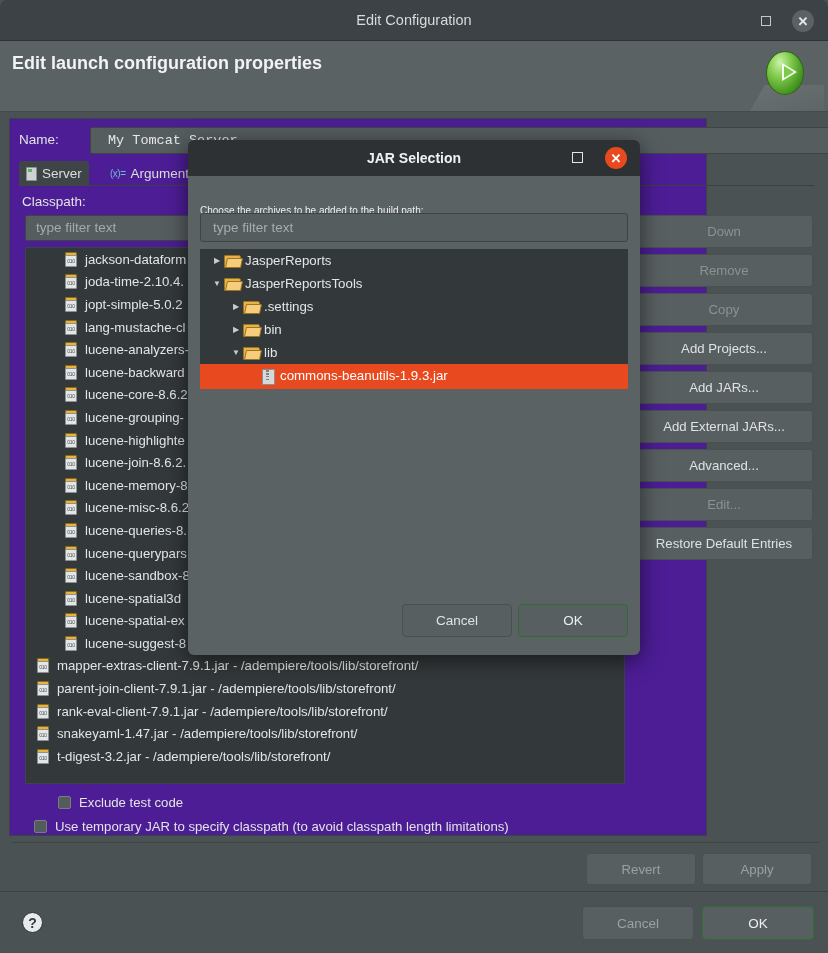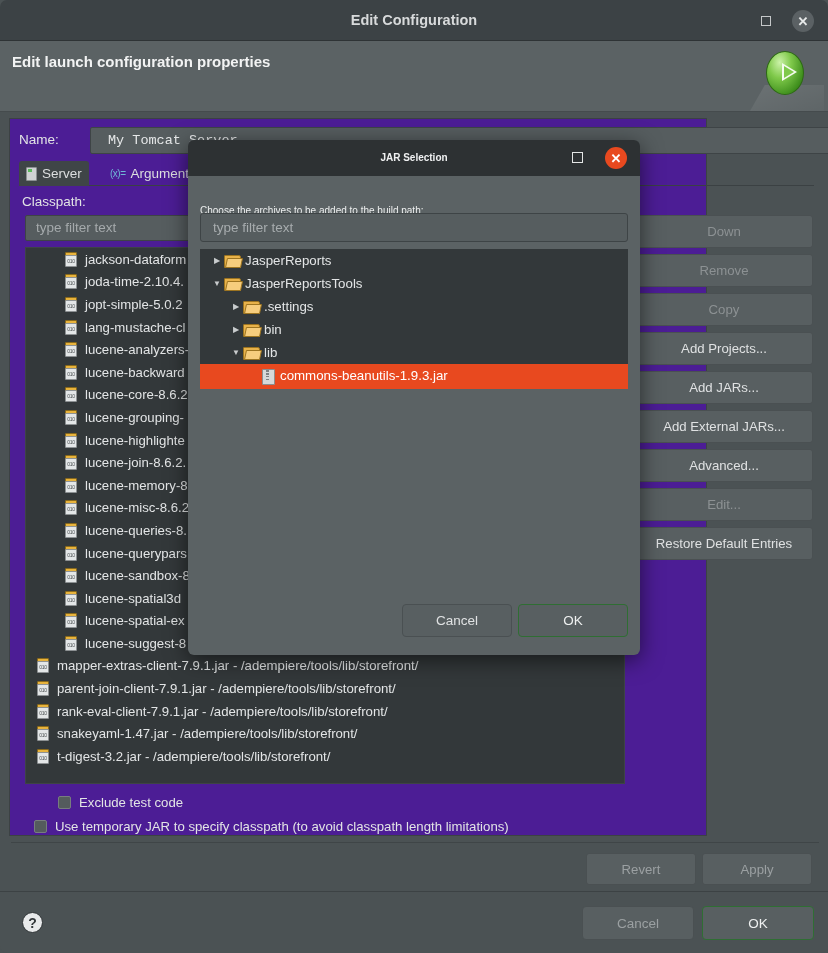--- a/index.html
+++ b/index.html
@@ -14,40 +14,40 @@
   
   .win-titlebar {
     position: absolute; left: 0; top: 0; width: 828px; height: 41px;
     background: #3c4245;
     border-top-left-radius: 7px; border-top-right-radius: 7px;
     border-bottom: 1px solid #2e3335;
   }
   .win-title {
     position: absolute; left: 0; top: 0; width: 828px; height: 40px;
     line-height: 40px; text-align: center;
-    color: #d8dadb; font-size: 14.5px; font-weight: bold;
+    color: #d8dadb; font-size: 14.5px; font-weight: normal;
   }
   .tb-btn {
     position: absolute; top: 10px; width: 22px; height: 22px;
     display: flex; align-items: center; justify-content: center;
     color: #c9cccd; font-size: 13px; border-radius: 11px;
   }
   .tb-max { right: 51px; }
   .tb-max .sq { width: 10px; height: 10px; border: 1.6px solid #c5c8c9; }
   .tb-close { right: 14px; background: #5b6164; color: #e8eaea; font-size: 13px; font-weight: 600; }
 
   
   .hdr {
     position: absolute; left: 0; top: 41px; width: 828px; height: 71px;
     background: #5b6264;
     border-bottom: 1px solid #454b4d;
   }
   .hdr-title {
     position: absolute; left: 12px; top: 12px;
-    color: #f2f3f3; font-size: 15px; font-weight: bold;
+    color: #f2f3f3; font-size: 18px; font-weight: bold;
   }
   .run-ball {
     position: absolute; right: 24px; top: 10px; width: 38px; height: 44px;
     border-radius: 50%;
     background: radial-gradient(ellipse at 35% 25%, #cbf2a8 0%, #7fc94a 35%, #3f8f1d 75%, #2a6412 100%);
     border: 1px solid #2d6a14;
   }
   .run-tri {
     position: absolute; right: 31px; top: 22px;
     width: 0; height: 0;
@@ -172,21 +172,21 @@
     background: #5b6264;
     border-radius: 6px;
     box-shadow: 0 5px 22px rgba(0,0,0,0.55);
   }
   .jar-titlebar {
     position: absolute; left: 0; top: 0; width: 452px; height: 36px;
     background: #2d3133; border-top-left-radius: 6px; border-top-right-radius: 6px;
   }
   .jar-title {
     position: absolute; left: 0; top: 0; width: 452px; height: 36px; line-height: 36px;
-    text-align: center; color: #f0f1f2; font-size: 10px; font-weight: bold;
+    text-align: center; color: #f0f1f2; font-size: 14px; font-weight: bold;
   }
   .jar-max { position: absolute; right: 57px; top: 12px; width: 11px; height: 11px; border: 1.7px solid #e4e6e6; }
   .jar-close {
     position: absolute; right: 13px; top: 7px; width: 22px; height: 22px; border-radius: 50%;
     background: #e8491f; color: #fff; font-size: 13px; font-weight: 700;
     display: flex; align-items: center; justify-content: center;
   }
   .jar-prompt { position: absolute; left: 12px; top: 65px; color: #eceeee; font-size: 10px; }
   .jar-filter {
     position: absolute; left: 12px; top: 73px; width: 428px; height: 29px;

